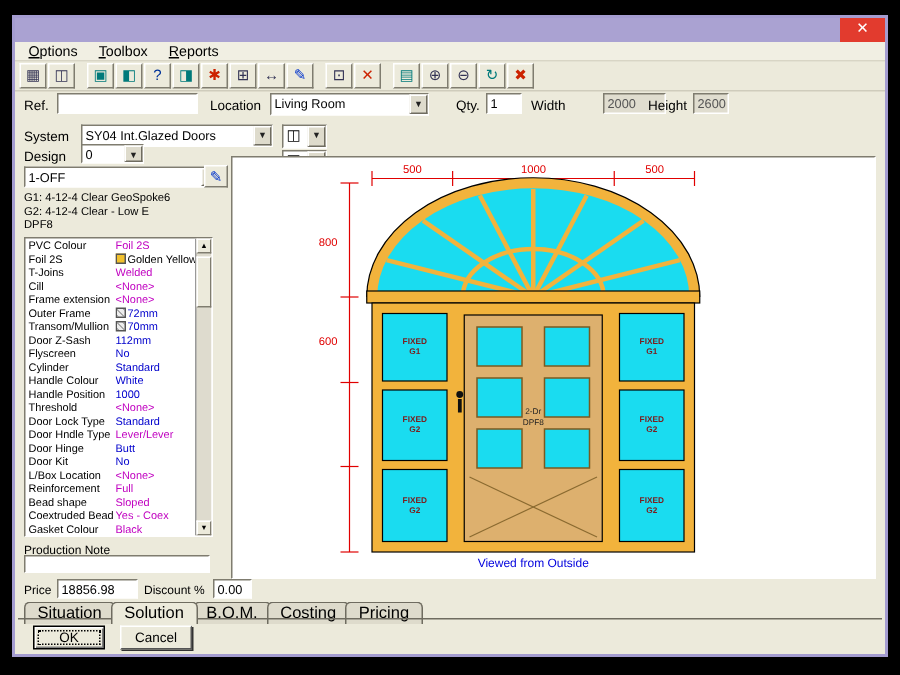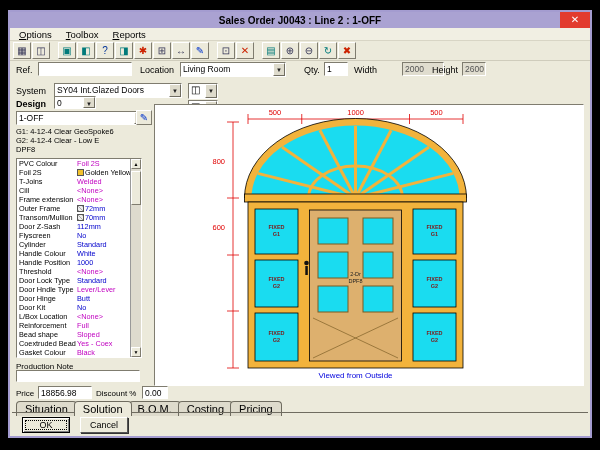--- a/index.html
+++ b/index.html
@@ -96,21 +96,20 @@
   .pushbtn.default { border:1px solid #000;
              box-shadow:inset 1px 1px 0 #fff, inset -1px -1px 0 #808080;
              outline:1px dotted #000; outline-offset:-4px; }
 </style>
 </head>
 <body>
 
 <div class="win">
 
   <div class="titlebar">
-    <span class="title">Sales Order J0043 : Line 2 : 1-OFF</span>
     <span class="closebtn"><span>✕</span></span>
   </div>
 
   <div class="menubar">
 
   <span class="menu-item">Options</span>
       <span class="menu-item">Toolbox</span>
       <span class="menu-item">Reports</span>
     </div>
 
@@ -154,21 +153,21 @@
     <span class="lbl" style="left:6px;top:25px;">System</span>
     <div class="combo" style="left:44px;top:22px;width:128px;">
       <span class="cval">SY04  Int.Glazed Doors</span>
       <span class="arrow">▼</span>
     </div>
     <div class="combo" style="left:178px;top:22px;width:30px;height:16px;">
       <span class="cval glyphval">◫</span>
       <span class="arrow">▼</span>
     </div>
 
-    <span class="lbl" style="left:6px;top:38px;font-weight:bold;">Design</span>
+    <span class="lbl" style="left:6px;top:38px;">Design</span>
     <div class="combo" style="left:44px;top:35px;width:42px;height:13px;">
       <span class="cval">0</span>
       <span class="arrow">▼</span>
     </div>
     <div class="combo" style="left:178px;top:39px;width:30px;height:16px;">
       <span class="cval glyphval">◫</span>
       <span class="arrow">▼</span>
     </div>
 
     <div class="combo" style="left:6px;top:50px;width:131px;height:14px;padding-left:39px;">

